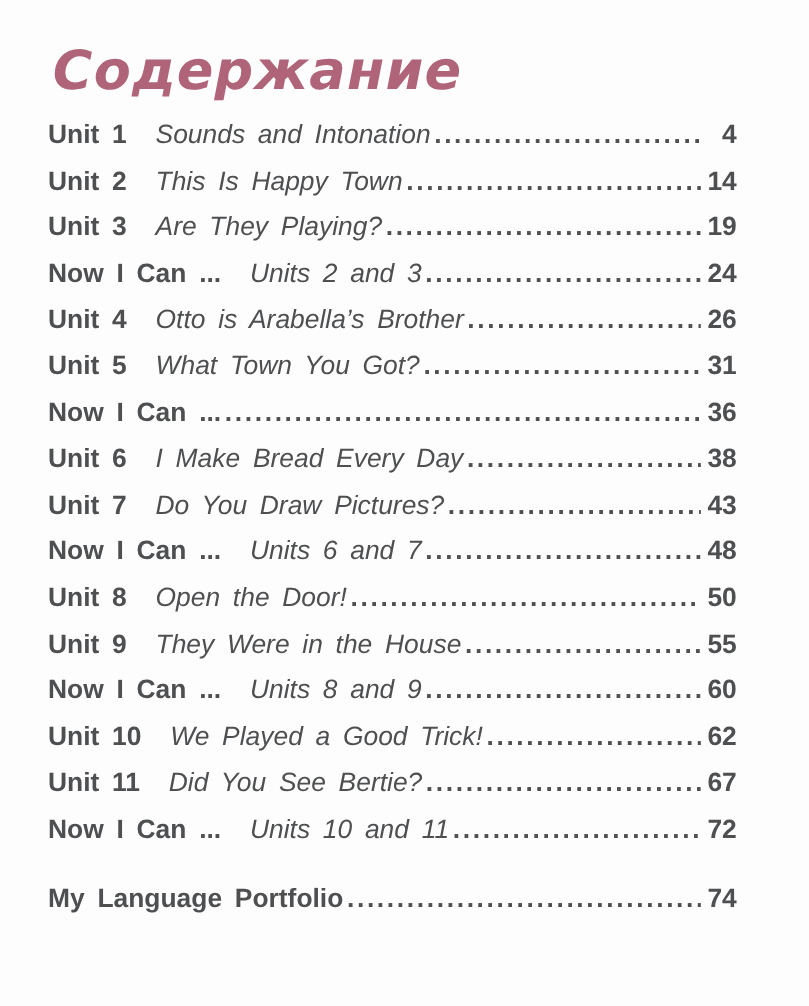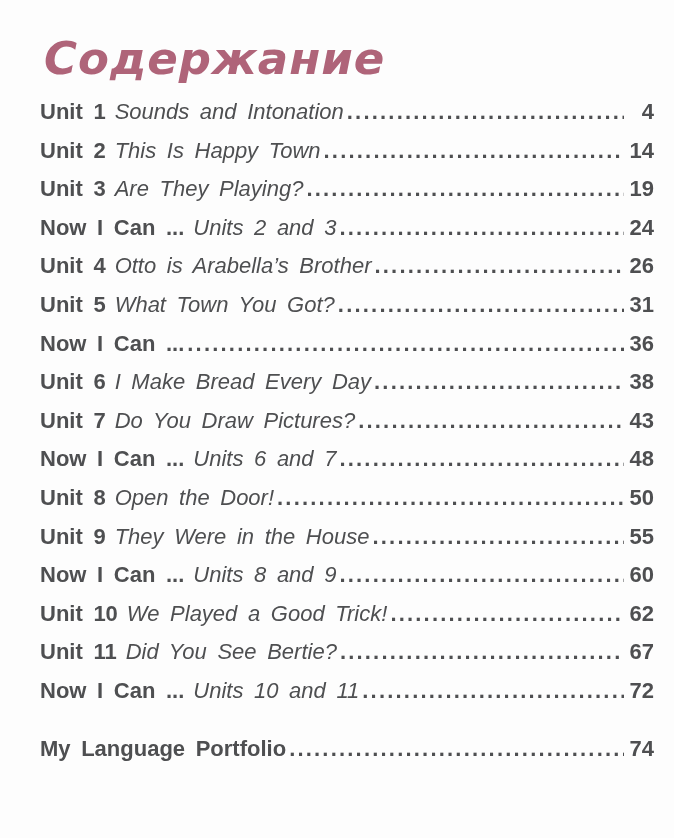--- a/index.html
+++ b/index.html
@@ -11,21 +11,21 @@
     height: 838px;
     overflow: hidden;
     background: #fdfdfd;
     font-family: "Liberation Sans", "DejaVu Sans", sans-serif;
     color: #4e4f51;
   }
   .page {
     box-sizing: border-box;
     width: 674px;
     height: 838px;
-    padding: 32px 20px 0 40px;
+    padding: 32px 60px 0 40px;
   }
   .page-title {
     margin: 0 0 14px 4px;
     font-family: "DejaVu Sans", sans-serif;
     font-style: italic;
     font-weight: 600;
     font-size: 45px;
     line-height: 1.18;
     letter-spacing: 1px;
     color: #af6479;
@@ -44,21 +44,21 @@
   }
   .toc-entry.gap-above {
     margin-top: 19px;
   }
   .entry-label {
     font-weight: bold;
     white-space: nowrap;
   }
   .entry-title {
     font-style: italic;
-    margin-left: 9px;
+    margin-left: 24px;
     white-space: nowrap;
   }
   .dot-leader {
     flex: 1;
     min-width: 0;
     overflow: hidden;
     white-space: nowrap;
     font-weight: bold;
     letter-spacing: 2.2px;
     margin: 0 2px 0 3px;

